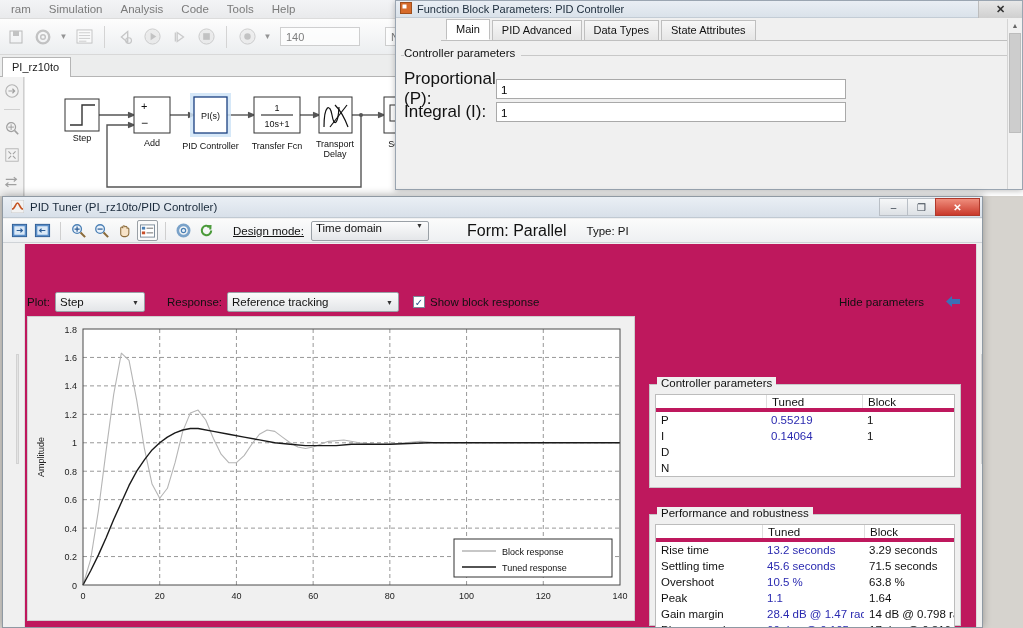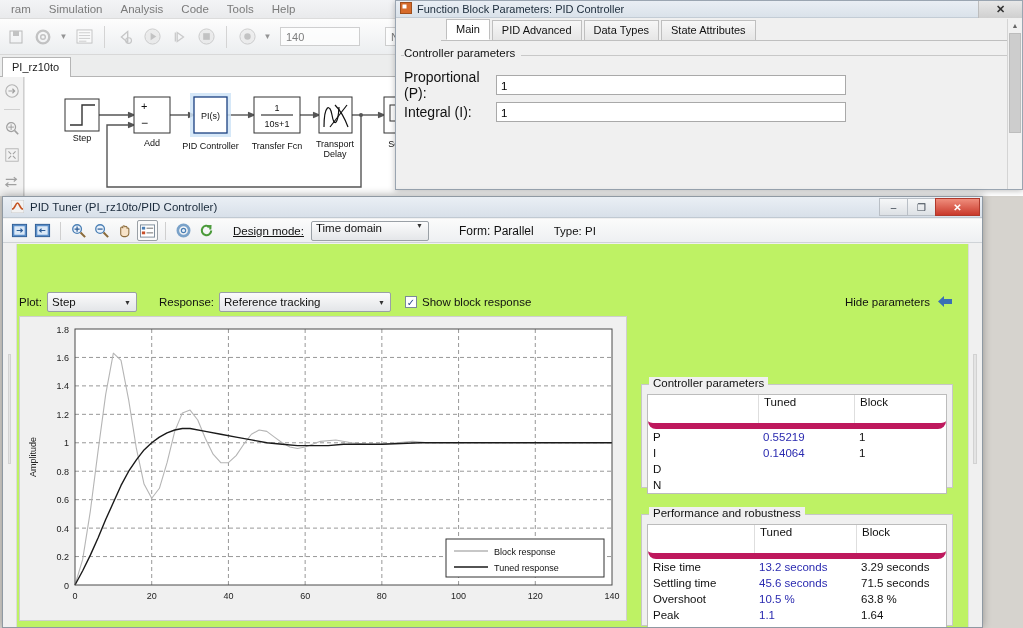--- a/index.html
+++ b/index.html
@@ -110,21 +110,21 @@
     background: #f0f0f0;
   }
   #fbp-grp-label {
     position: absolute; left: 8px; top: 6px; font-size: 11.5px; color: #111; background: #f0f0f0;
     padding-right: 6px; z-index: 2;
   }
   #fbp-grp-line {
     position: absolute; left: 5px; top: 14px; width: 607px; height: 1px; background: #c8c8c8;
   }
   .fbp-row { position: absolute; left: 8px; display: flex; align-items: center; }
-  .fbp-lbl { font-size: 14px; color: #111; width: 92px; }
+  .fbp-lbl { font-size: 17px; color: #111; width: 92px; }
   .fbp-input {
     width: 350px; height: 20px; background: #fff; border: 1px solid #a9a9a9;
     font-size: 11.5px; color: #000; padding: 2px 4px; line-height: 16px;
   }
   #fbp-scroll {
     position: absolute; right: 0px; top: 18px; width: 15px; height: 172px; background: #f1f1f1;
     border-left: 1px solid #d4d4d4;
   }
   #fbp-scroll-thumb { position: absolute; left: 1px; top: 14px; width: 12px; height: 100px; background: #cdcdcd; border: 1px solid #bdbdbd; }
   #fbp-scroll-up { position:absolute; left:1px; top:0px; width:12px; height:13px; display:flex;align-items:center;justify-content:center;font-size:7px;color:#666; }
@@ -166,26 +166,26 @@
   .pt-sep { width: 1px; height: 18px; background: #cfcfcf; margin: 0 5px; }
   #pt-dm-label { font-size: 11.5px; color: #111; margin-left: 14px; margin-right: 5px; text-decoration: underline; }
   #pt-dm-select {
     width: 118px; height: 20px;
     background: linear-gradient(to bottom, #fcfcfc 0%, #e4e6e9 100%);
     border: 1px solid #9aa0a6; border-radius: 2px;
     display: flex; align-items: flex-start; padding: 0 4px; font-size: 11.5px; color: #111;
     position: relative;
   }
   #pt-dm-caret { position: absolute; right: 5px; font-size: 7px; color: #333; }
-  #pt-form { font-size: 12px; color: #111; margin-left: 28px; }
+  #pt-form { font-size: 16px; color: #111; margin-left: 36px; }
   #pt-type { font-size: 11.5px; color: #111; margin-left: 18px; }
 
   #pid-content {
-    position: absolute; left: 0; top: 47px; width: 979px; height: 385px;
-    background: #bef264;
+    position: absolute; left: 8px; top: 47px; width: 979px; height: 385px;
+    background: #be185d;
   }
   #pid-leftbar {
     position: absolute; left: 0; top: 0; width: 14px; height: 385px;
     background: #f0f0f0; border-right: 1px solid #dcdcdc;
   }
   #pid-leftbar .grip {
     position: absolute; left: 5px; top: 110px; width: 3px; height: 110px;
     background: #e4e4e4; border: 1px solid #d2d2d2;
   }
   #pid-rightbar {
@@ -210,42 +210,42 @@
   }
   .pc-select .caret { position: absolute; right: 5px; font-size: 7px; color: #333; }
   #pc-plot { width: 90px; margin-right: 22px; }
   #pc-resp { width: 172px; margin-right: 14px; }
   #pc-check {
     width: 12px; height: 12px; background: #fff; border: 1px solid #7b8a99;
     display: flex; align-items: center; justify-content: center;
     font-size: 10px; color: #2a4a8a; line-height: 9px; margin-right: 5px;
   }
   #pc-check-lbl { font-size: 11.5px; color: #111; }
-  #pc-hide { position: absolute; right: 14px; display: flex; align-items: center; gap: 7px; }
+  #pc-hide { position: absolute; right: 14px; display: flex; align-items: center; gap: 21px; }
   #pc-hide-lbl { font-size: 11.5px; color: #111; }
 
   #panel-plot {
     position: absolute; left: 16px; top: 72px; width: 608px; height: 305px;
     background: #fff; border: 1px solid #cfcfcf;
   }
   #panel-plot svg { display: block; }
 
   .grp {
     position: absolute;
     background: #f0f0f0;
   }
   .grp-title {
     position: absolute; left: 8px; top: -7px; background: #f0f0f0;
     padding: 0 4px; font-size: 11.5px; color: #111; white-space: nowrap;
   }
   .grp-box { position: absolute; left: 0; top: 0; right: 0; bottom: 0; border: 1px solid #c7c7c7; }
   #grp-ctrl { left: 638px; top: 140px; width: 312px; height: 104px; }
   #grp-perf { left: 638px; top: 270px; width: 312px; height: 112px; }
   .tbl-wrap { position: absolute; left: 6px; top: 10px; width: 300px; background: #fff; border: 1px solid #bcbcbc; }
-  .tbl-head { display: flex; border-bottom: 6px solid #be185d; height: 34px; border-radius: 8px; }
+  .tbl-head { display: flex; border-bottom: 4px solid #be185d; height: 17px; }
   .tbl-head > div { font-size: 11.5px; color: #111; padding: 1px 5px; }
   .tbl-row { display: flex; height: 16px; align-items: center; }
   .tbl-row > div { font-size: 11.5px; padding: 0 5px; white-space: nowrap; overflow: hidden; }
   .c-val { color: #2a2ab0; }
   .c-blk { color: #111; }
 </style>
 </head>
 <body>
 
 <div id="root">

